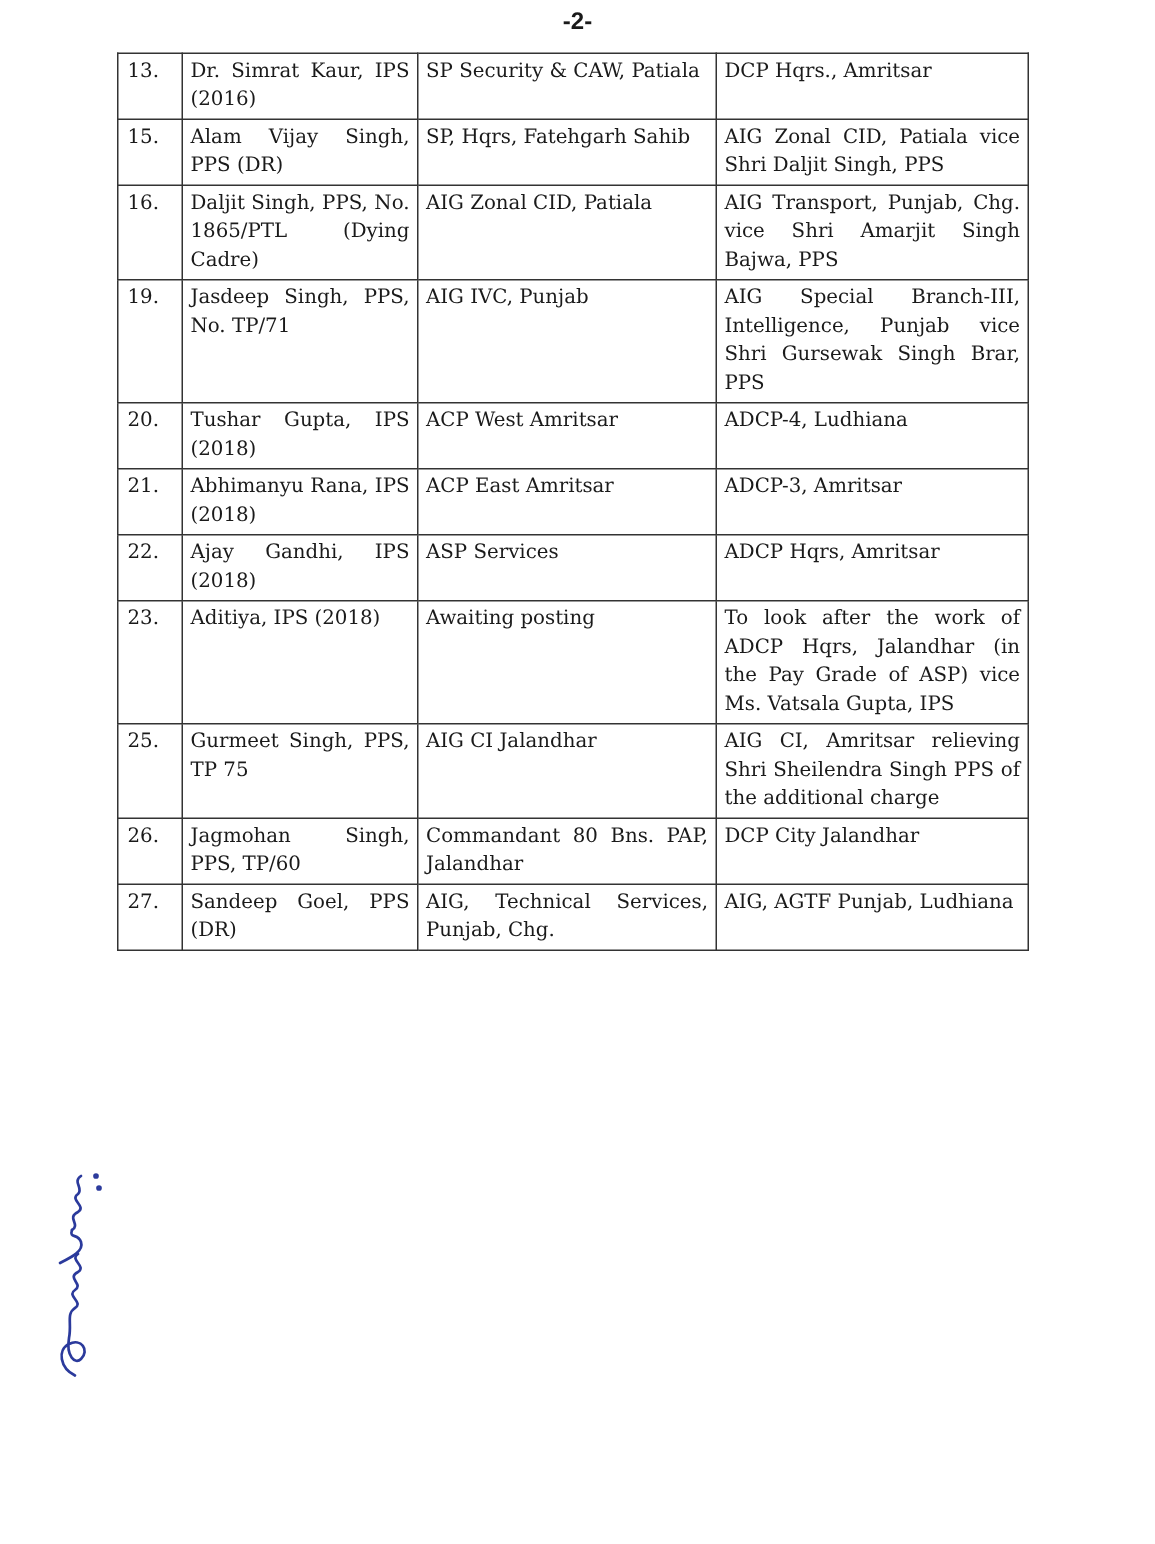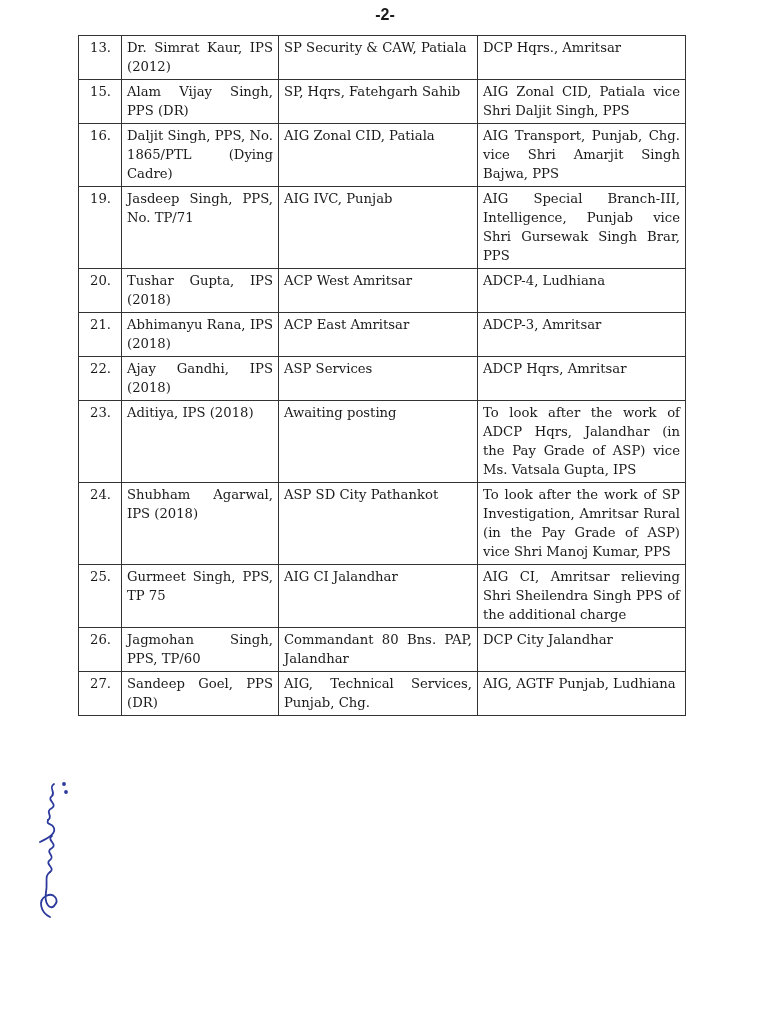--- a/index.html
+++ b/index.html
@@ -5,39 +5,39 @@
   html, body { margin:0; padding:0; background:#ffffff; }
   body { width:770px; height:1029px; position:relative; overflow:hidden;
          font-family:"DejaVu Serif", "Liberation Serif", serif; color:#1a1a1a; }
   .page-num { position:absolute; top:6px; left:0; width:770px; text-align:center;
               font-family:"Liberation Sans", sans-serif; font-weight:bold; font-size:16px; }
   table { position:absolute; left:78px; top:35px; width:607px; border-collapse:collapse;
           table-layout:fixed; }
   col.c0 { width:43px; } col.c1 { width:157px; } col.c2 { width:199px; } col.c3 { width:208px; }
   td { border:1.5px solid #333; vertical-align:top; padding:2px 5px 3px 5px;
        font-size:13.2px; line-height:19px; text-align:justify; }
-  td.num { text-align:center; padding-left:6px;margin-top:12px; }
+  td.num { text-align:left; padding-left:6px;margin-top:12px; }
   .signature { position:absolute; left:10px; top:772px; width:70px; height:150px; }
 </style>
 </head>
 <body>
 
 <div class="page-num">-2-</div>
 
 <table>
   <colgroup>
       <col class="c0">
       <col class="c1">
       <col class="c2">
       <col class="c3">
     </colgroup>
   <tbody id="tbody">
       <tr>
     <td class="num">13.</td>
-    <td>Dr. Simrat Kaur, IPS (2012)</td>
+    <td>Dr. Simrat Kaur, IPS (2016)</td>
     <td>SP Security &amp; CAW, Patiala</td>
     <td>DCP Hqrs., Amritsar</td>
   </tr>
       <tr>
     <td class="num">15.</td>
     <td>Alam Vijay Singh, PPS (DR)</td>
     <td>SP, Hqrs, Fatehgarh Sahib</td>
     <td>AIG Zonal CID, Patiala vice Shri Daljit Singh, PPS</td>
   </tr>
       <tr>
@@ -70,26 +70,20 @@
     <td>ASP Services</td>
     <td>ADCP Hqrs, Amritsar</td>
   </tr>
       <tr>
     <td class="num">23.</td>
     <td>Aditiya, IPS (2018)</td>
     <td>Awaiting posting</td>
     <td>To look after the work of ADCP Hqrs, Jalandhar (in the Pay Grade of ASP) vice Ms. Vatsala Gupta, IPS</td>
   </tr>
       <tr>
-    <td class="num">24.</td>
-    <td>Shubham Agarwal, IPS (2018)</td>
-    <td>ASP SD City Pathankot</td>
-    <td>To look after the work of SP Investigation, Amritsar Rural (in the Pay Grade of ASP) vice Shri Manoj Kumar, PPS</td>
-  </tr>
-      <tr>
     <td class="num">25.</td>
     <td>Gurmeet Singh, PPS, TP 75</td>
     <td>AIG CI Jalandhar</td>
     <td>AIG CI, Amritsar relieving Shri Sheilendra Singh PPS of the additional charge</td>
   </tr>
       <tr>
     <td class="num">26.</td>
     <td>Jagmohan Singh, PPS, TP/60</td>
     <td>Commandant 80 Bns. PAP, Jalandhar</td>
     <td>DCP City Jalandhar</td>

